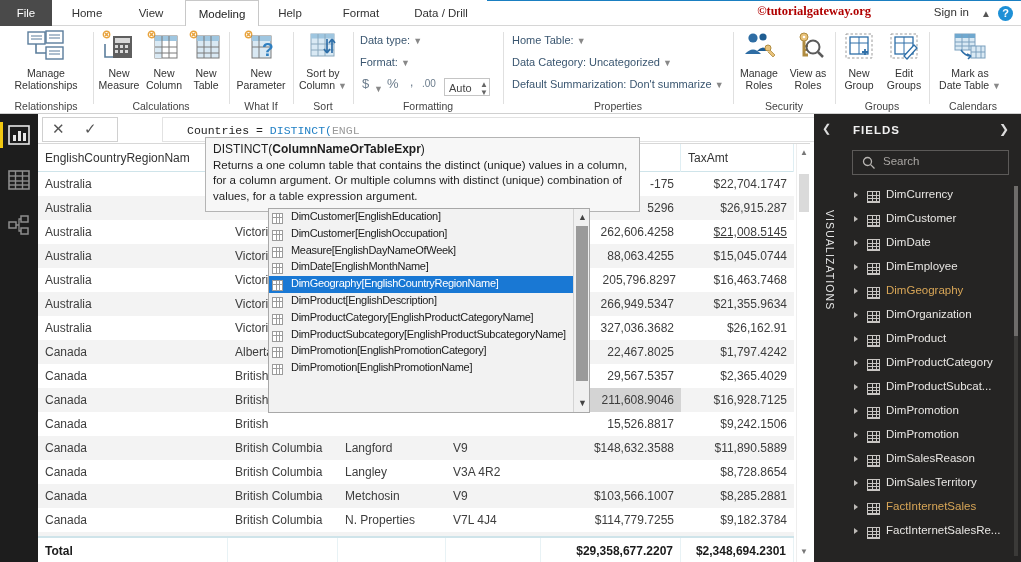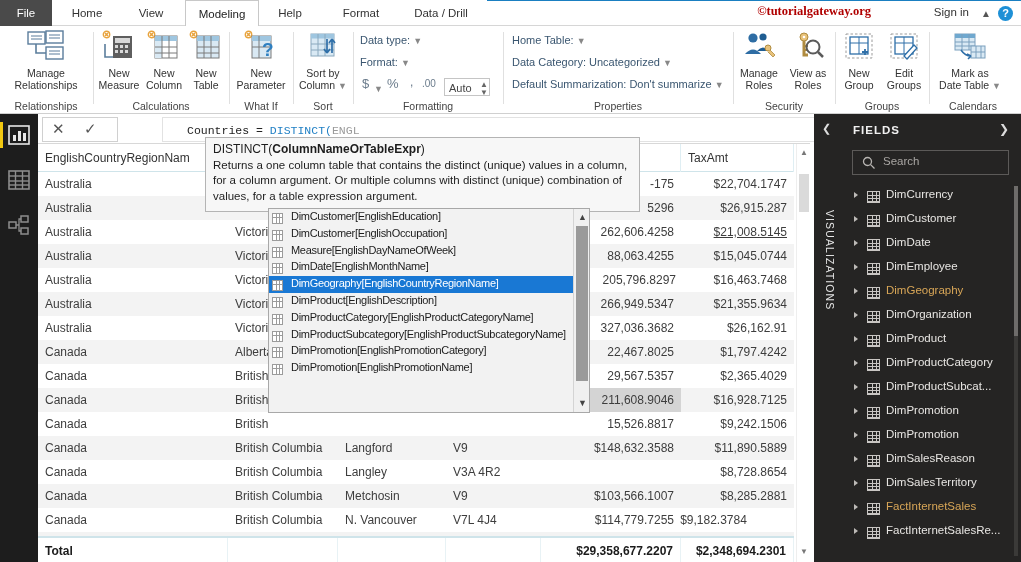--- a/index.html
+++ b/index.html
@@ -631,24 +631,24 @@
           <div class="cell" style="left: 0px; width: 190px;">Canada</div>
           <div class="cell" style="left: 190px; width: 110px;">British Columbia</div>
           <div class="cell" style="left: 300px; width: 108px;">Metchosin</div>
           <div class="cell" style="left: 408px; width: 95px;">V9</div>
           <div class="cell num" style="left: 503px; width: 140px;">$103,566.1007</div>
           <div class="cell num" style="left: 643px; width: 113px;">$8,285.2881</div>
         </div>
         <div class="grow" style="top: 364px;">
           <div class="cell" style="left: 0px; width: 190px;">Canada</div>
           <div class="cell" style="left: 190px; width: 110px;">British Columbia</div>
-          <div class="cell" style="left: 300px; width: 108px;">N. Vancouver</div>
+          <div class="cell" style="left: 300px; width: 108px;">N. Properties</div>
           <div class="cell" style="left: 408px; width: 95px;">V7L 4J4</div>
           <div class="cell num" style="left: 503px; width: 140px;">$114,779.7255</div>
-          <div class="cell num" style="left: 619px; width: 113px; text-align: center;">$9,182.3784</div>
+          <div class="cell num" style="left: 643px; width: 113px;">$9,182.3784</div>
         </div>
         <div class="grow alt" style="top: 388px;">
           <div class="cell" style="left: 0px; width: 190px;">Canada</div>
           <div class="cell" style="left: 190px; width: 110px;">British Columbia</div>
           <div class="cell" style="left: 300px; width: 108px;">Newton</div>
           <div class="cell" style="left: 408px; width: 95px;">V2L3W8</div>
           <div class="cell num" style="left: 503px; width: 140px;">$43,279.2407</div>
           <div class="cell num" style="left: 643px; width: 113px;">$3,462.3393</div>
         </div>
         <div class="grow" style="top: 412px;">

